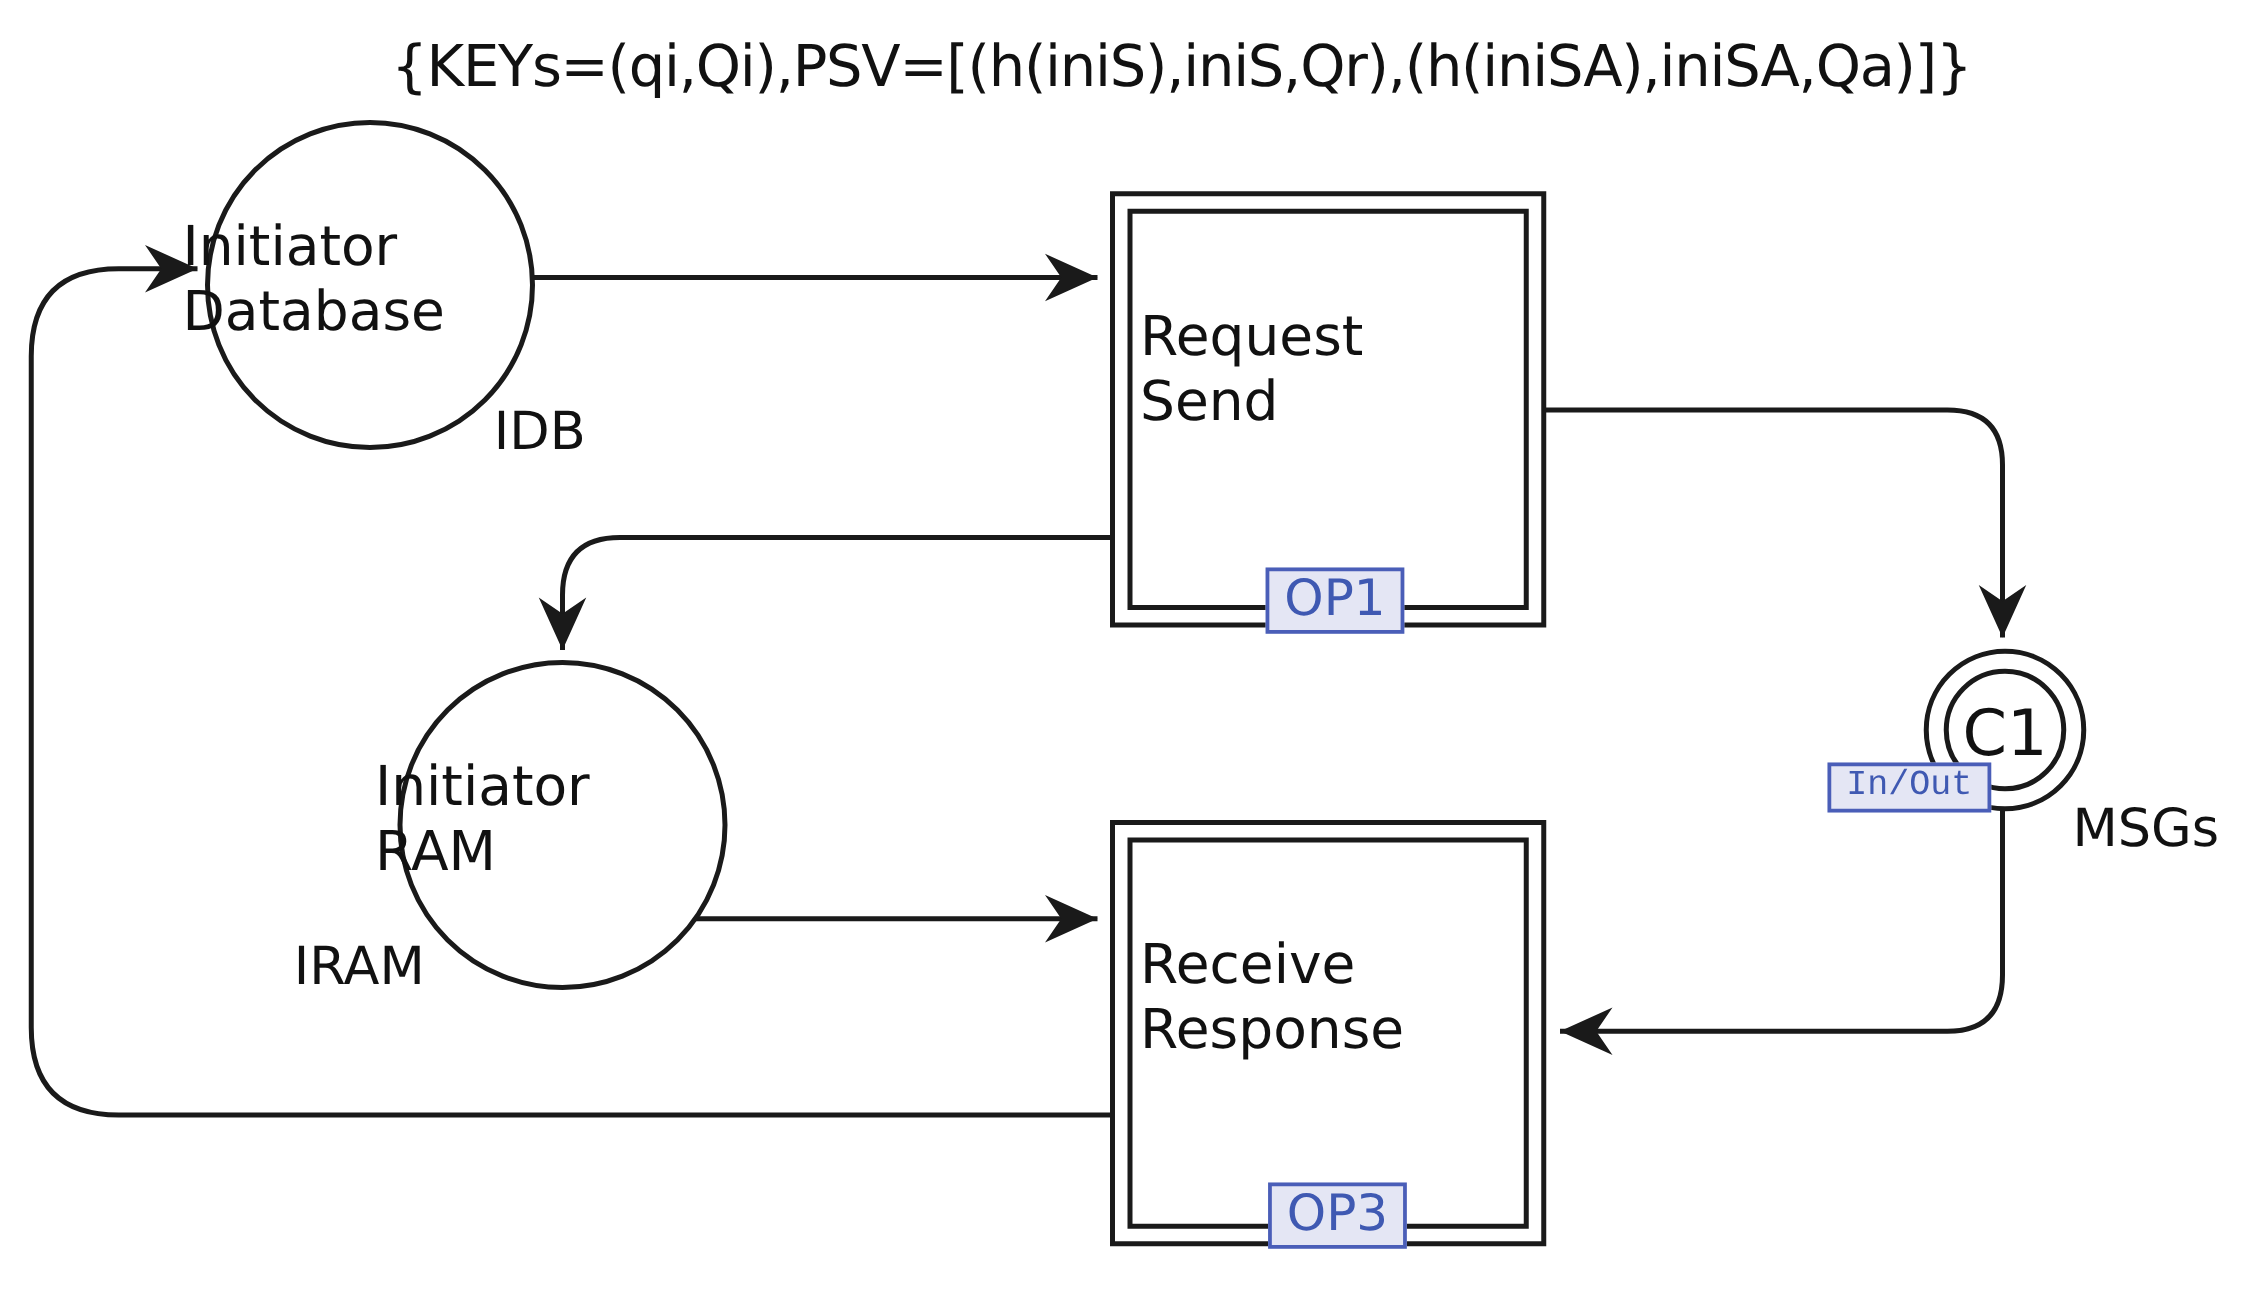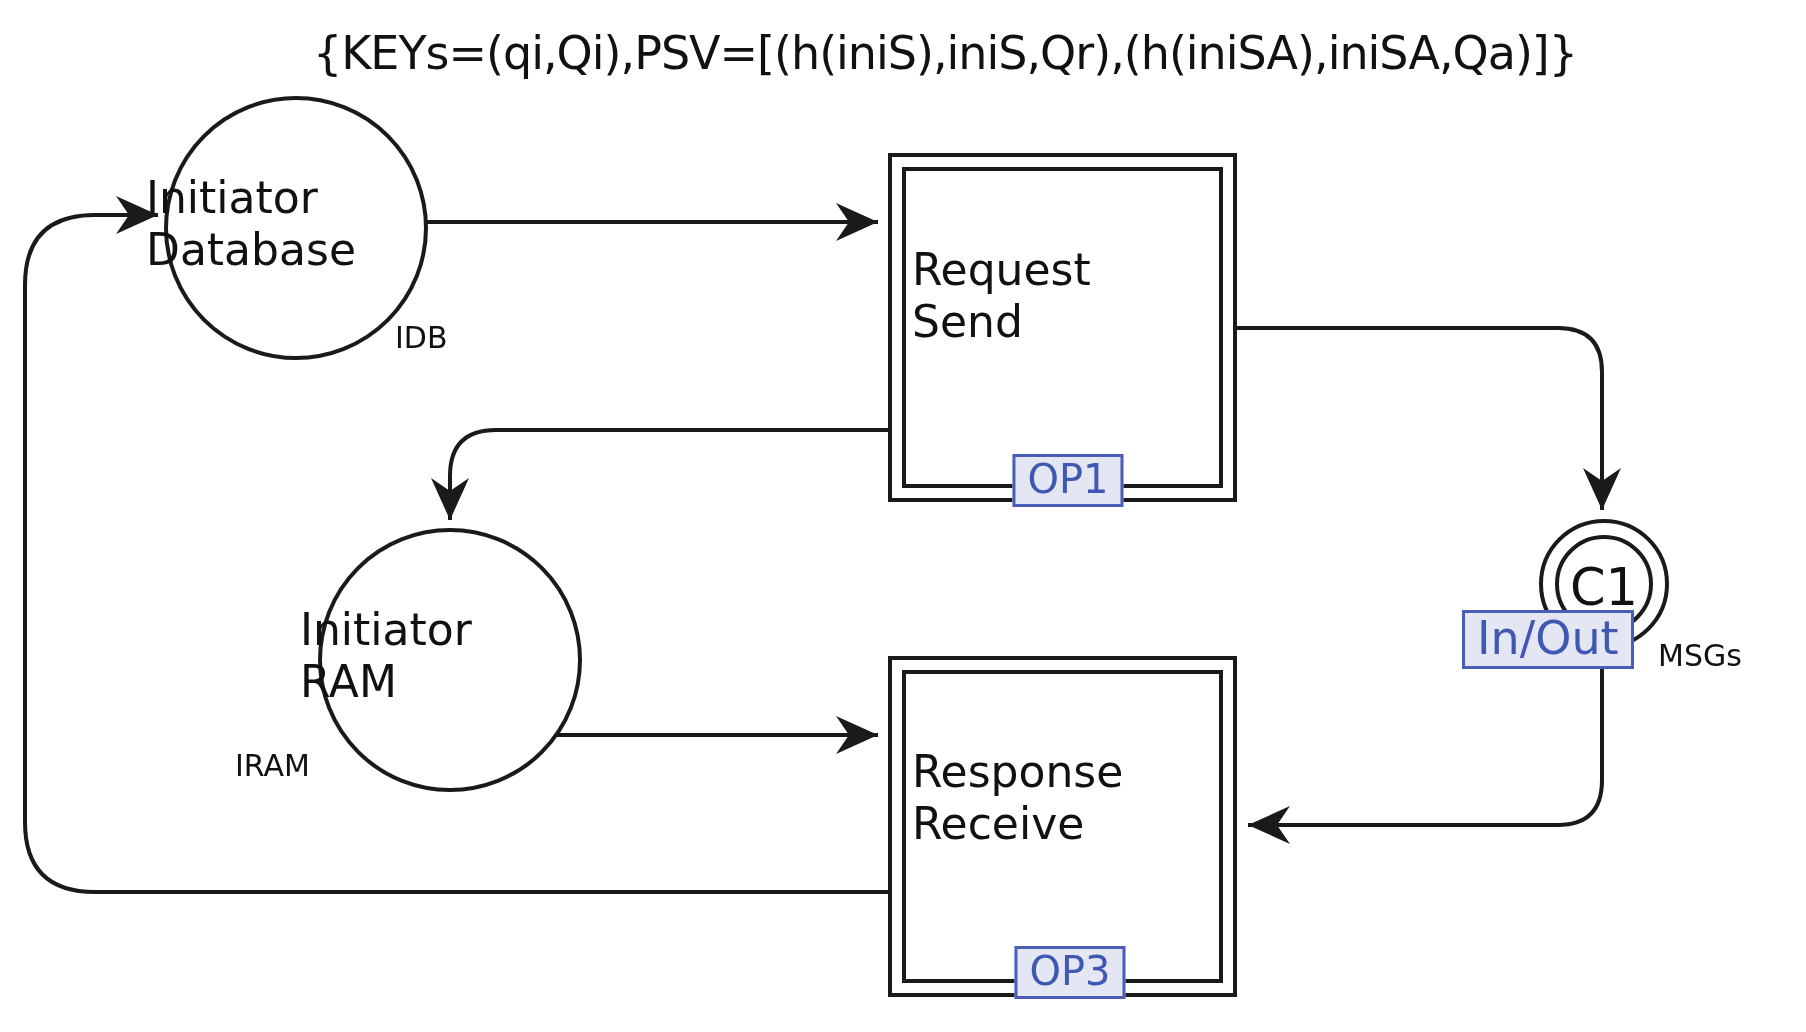--- a/index.html
+++ b/index.html
@@ -17,21 +17,21 @@
   svg.canvas{position:absolute;left:0;top:0;}
   .lbl{position:absolute;color:#111;}
   .annotation{
     left:90px;top:26px;width:1710px;text-align:center;
     font-size:46px;letter-spacing:-1px;white-space:nowrap;
   }
   .node-label{
     text-align:left;font-size:44px;line-height:1.18;
   }
   .node-label span{display:block;}
-  .tag{font-size:30px;}
+  .tag{font-size:42px;}
   .badge{
     position:absolute;
     border:3px solid var(--badge-border);
     background:var(--badge-fill);
     color:var(--badge-text);
     font-size:40px;line-height:1.05;
     padding:1px 12px 4px 12px;
     white-space:nowrap;
   }
   .c1-label{font-size:51px;transform:translateX(-50%);}
@@ -84,22 +84,22 @@
   </div>
   <div class="badge center-x" style="left:1068px;top:454px;">OP1</div>
 
   <div class="lbl node-label" style="left:300px;top:604px;width:300px;">
     <span>Initiator</span>
     <span>RAM</span>
   </div>
   <div class="lbl tag" style="left:235px;top:748px;">IRAM</div>
 
   <div class="lbl node-label" style="left:912px;top:746px;width:300px;">
+    <span>Receive</span>
     <span>Response</span>
-    <span>Receive</span>
   </div>
   <div class="badge center-x" style="left:1070px;top:946px;">OP3</div>
 
   <div class="lbl c1-label" style="left:1604px;top:558px;">C1</div>
-  <div class="badge" style="left:1462px;top:610px;font-size:46px;">In/Out</div>
+  <div class="badge" style="left:1462px;top:610px;font-size:28px;font-family:Liberation Mono, monospace;">In/Out</div>
   <div class="lbl tag" style="left:1658px;top:638px;">MSGs</div>
 
 </div>
 
 </body></html>

